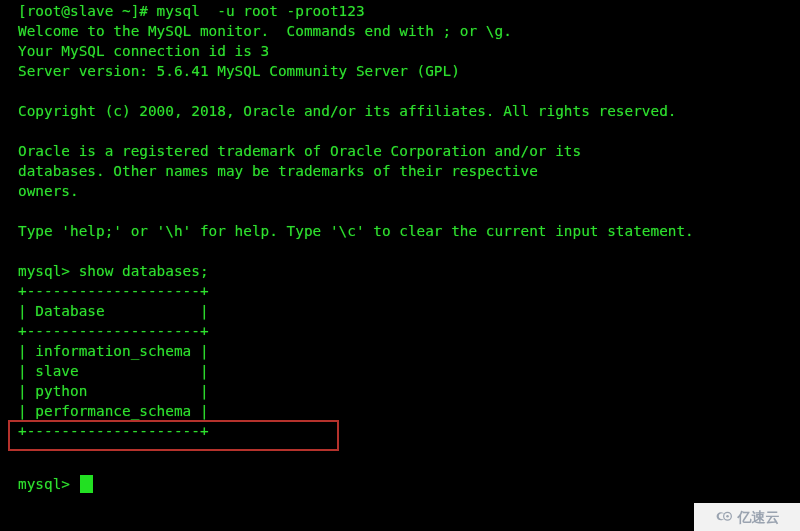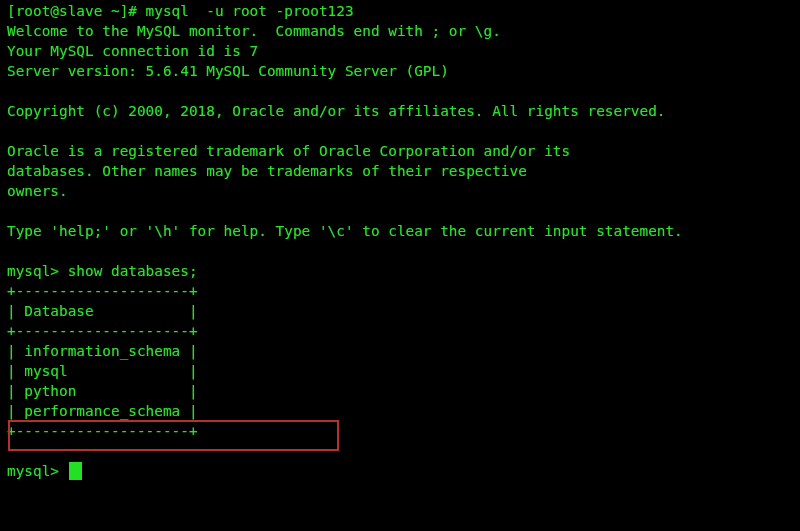--- a/index.html
+++ b/index.html
@@ -19,21 +19,21 @@
     position: relative;
     width: 800px;
     height: 531px;
     background: #000000;
     color: #2ee02e;
     font-family: "DejaVu Sans Mono", "Liberation Mono", monospace;
     font-size: 14.4px;
     line-height: 20px;
     letter-spacing: 0px;
     box-sizing: border-box;
-    padding: 1px 0 0 7px;
+    padding: 1px 0 0 18px;
   }
 
   .tline {
     display: block;
     height: 20px;
     line-height: 20px;
     white-space: pre;
     color: #2ee02e;
     font-family: "DejaVu Sans Mono", "Liberation Mono", monospace;
     font-size: 14.4px;
@@ -44,20 +44,21 @@
     color: transparent;
   }
 
   
   .cursor-line {
     display: flex;
     align-items: center;
     height: 20px;
     line-height: 20px;
     white-space: pre;
+    margin-top: 13px;
   }
   .cursor-block {
     display: inline-block;
     width: 13px;
     height: 18px;
     background: #22e022;
     margin-left: 1px;
     vertical-align: middle;
   }
 
@@ -101,43 +102,51 @@
     line-height: 14px;
   }
 </style>
 </head>
 <body>
 
 <div id="terminal">
 
   <span class="tline">[root@slave ~]# mysql  -u root -proot123</span>
   <span class="tline">Welcome to the MySQL monitor.  Commands end with ; or \g.</span>
-  <span class="tline">Your MySQL connection id is 7</span>
+  <span class="tline">Your MySQL connection id is 3</span>
   <span class="tline">Server version: 5.6.41 MySQL Community Server (GPL)</span>
   <span class="tline blank">&nbsp;</span>
   <span class="tline">Copyright (c) 2000, 2018, Oracle and/or its affiliates. All rights reserved.</span>
   <span class="tline blank">&nbsp;</span>
   <span class="tline">Oracle is a registered trademark of Oracle Corporation and/or its</span>
   <span class="tline">databases. Other names may be trademarks of their respective</span>
   <span class="tline">owners.</span>
   <span class="tline blank">&nbsp;</span>
   <span class="tline">Type 'help;' or '\h' for help. Type '\c' to clear the current input statement.</span>
   <span class="tline blank">&nbsp;</span>
   <span class="tline">mysql&gt; show databases;</span>
   <span class="tline">+--------------------+</span>
   <span class="tline">| Database           |</span>
   <span class="tline">+--------------------+</span>
   <span class="tline">| information_schema |</span>
-  <span class="tline">| mysql              |</span>
+  <span class="tline">| slave              |</span>
   <span class="tline">| python             |</span>
   <span class="tline">| performance_schema |</span>
   <span class="tline">+--------------------+</span>
   <span class="tline blank">&nbsp;</span>
 
   <div class="cursor-line">
     <span class="tline">mysql&gt; </span>
     <span class="cursor-block"></span>
   </div>
 
   <div id="highlight-box"></div>
 
+  <div id="watermark">
+    <svg class="wm-logo" viewBox="0 0 24 16" aria-hidden="true">
+      <path d="M7.2 2.2c-3.0 0-5.3 2.1-5.3 4.9 0 2.8 2.3 4.9 5.3 4.9 1.6 0 3.0-0.7 3.9-1.8-1.0 0.3-1.7 0.4-2.6 0.4-2.3 0-4.0-1.4-4.0-3.5 0-2.1 1.7-3.5 4.0-3.5 1.1 0 2.0 0.3 2.7 0.8-0.9-1.3-2.3-2.2-4.0-2.2z" fill="#9aa3b0"></path>
+      <circle cx="15.0" cy="7.1" r="4.6" fill="none" stroke="#9aa3b0" stroke-width="1.5"></circle>
+      <circle cx="15.0" cy="7.1" r="1.5" fill="#9aa3b0"></circle>
+    </svg>
+    <span class="wm-text">亿速云</span>
+  </div>
 
 </div>
 
 </body></html>

